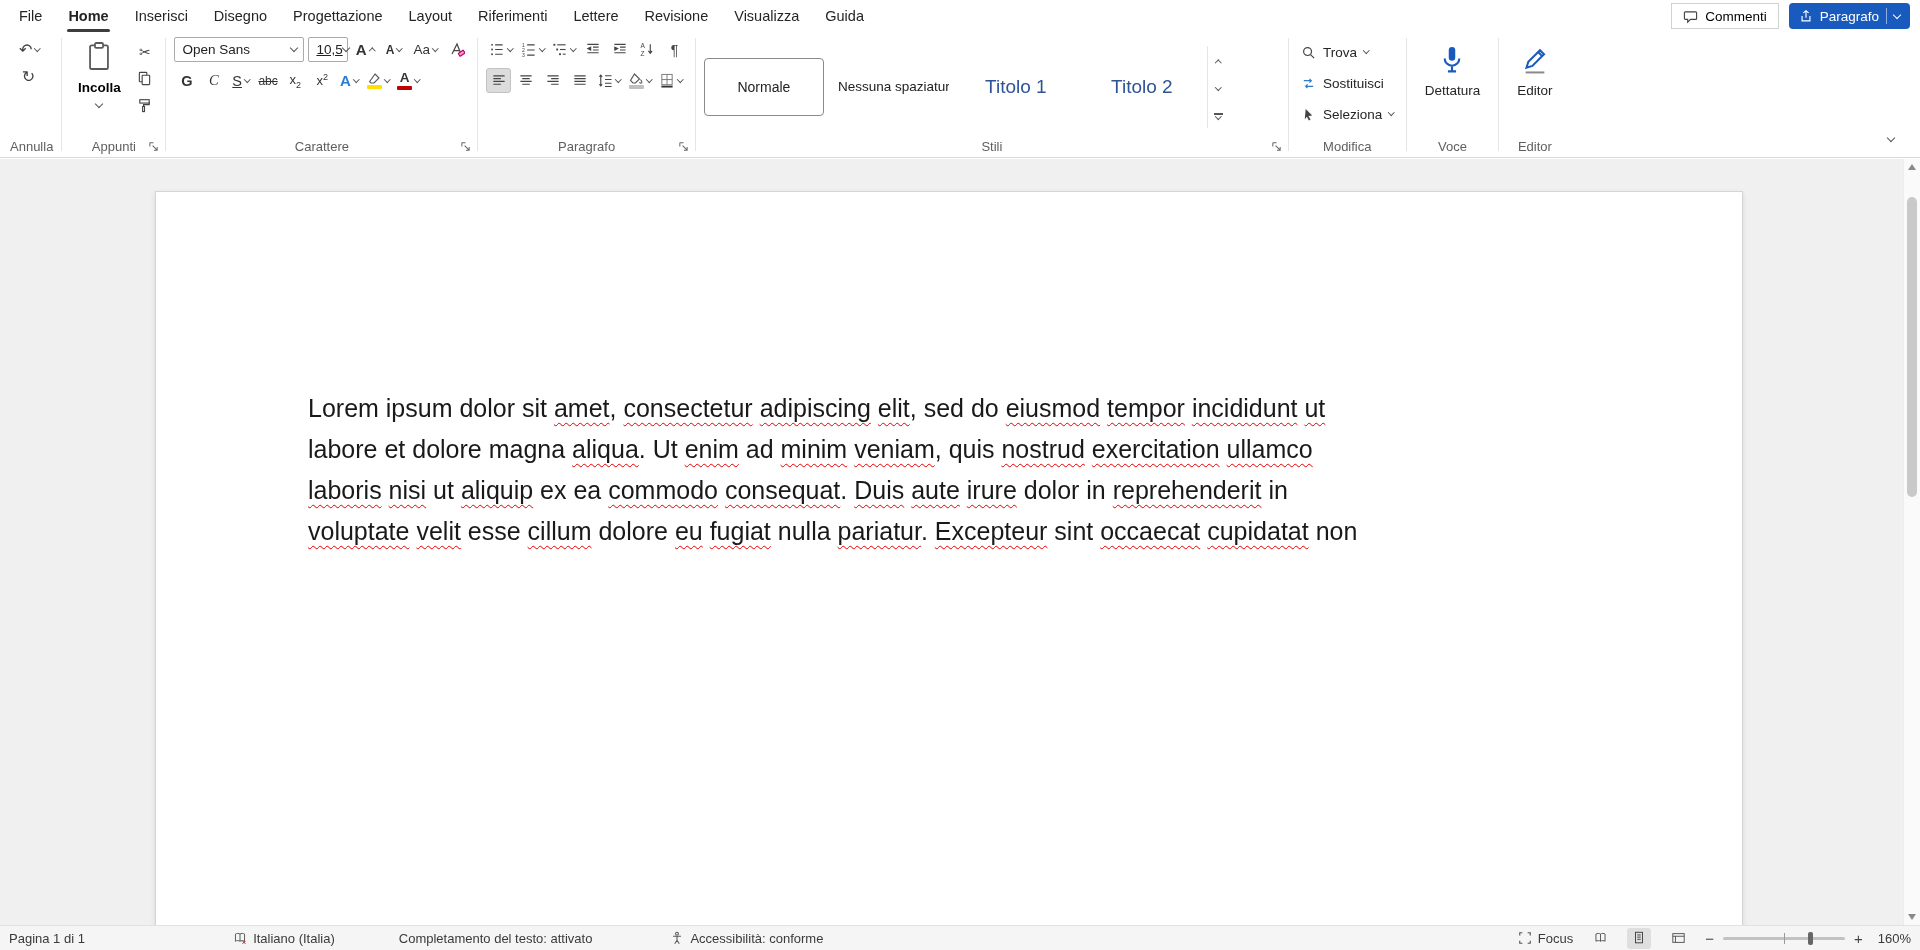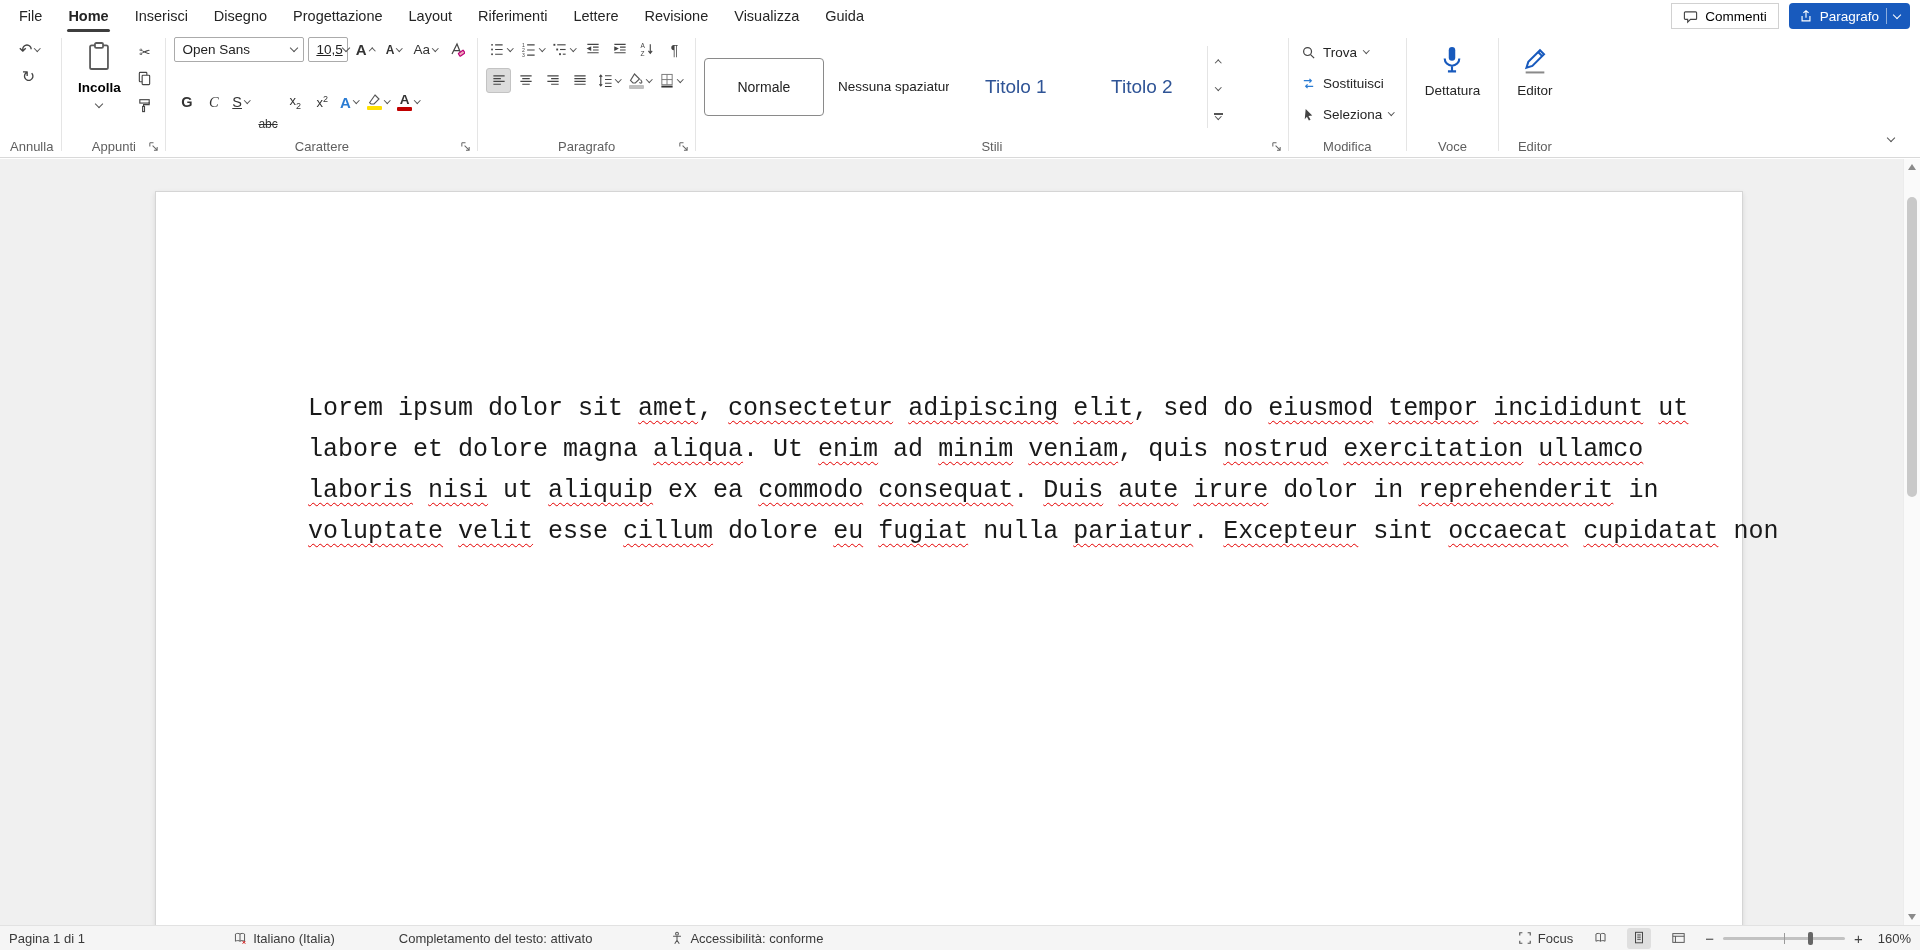--- a/index.html
+++ b/index.html
@@ -66,21 +66,21 @@
 
   
   .er{display:flex;align-items:center;gap:7px;height:26px;padding:0 4px;font-size:13.5px;color:#252525;border-radius:3px;}
 
   .collapse{position:absolute;right:18px;bottom:9px;width:22px;height:18px;display:flex;align-items:center;justify-content:center;}
 
   
   .canvas{position:absolute;top:159px;left:0;right:17px;bottom:25px;background:#f0f0f0;overflow:hidden;}
   .page{position:absolute;left:155px;top:32px;width:1588px;height:1200px;background:#fff;border:1px solid #d5d5d5;box-shadow:0 2px 5px rgba(0,0,0,.10);}
   .para{position:absolute;left:152px;top:196px;width:1295px;font-size:25px;line-height:41px;color:#191919;}
-  .doc-line{white-space:pre;font-family:Liberation Mono, monospace;}
+  .doc-line{white-space:pre;}
   .miss{text-decoration:underline wavy var(--squiggle);text-decoration-thickness:1px;text-underline-offset:5px;}
   .caret{display:inline-block;width:2px;height:28px;background:#111;vertical-align:-5px;margin-left:2px;animation:blink 1.1s steps(1) infinite;}
   @keyframes blink{50%{opacity:0;}}
 
   
   .vscroll{position:absolute;top:159px;right:0;bottom:25px;width:17px;background:#fafafa;border-left:1px solid #ececec;}
   .varrow{height:16px;display:flex;align-items:center;justify-content:center;}
   .tri-up{width:0;height:0;border-left:4.5px solid transparent;border-right:4.5px solid transparent;border-bottom:6px solid #8a8a8a;}
   .tri-dn{width:0;height:0;border-left:4.5px solid transparent;border-right:4.5px solid transparent;border-top:6px solid #8a8a8a;}
   .varrow.bottom{position:absolute;bottom:0;left:0;right:0;}
@@ -230,21 +230,21 @@
         <button class="sb" style="border:none;background:none;">
             <span class="bG">G</span>
           </button>
         <button class="sb" style="border:none;background:none;">
             <span class="iC">C</span>
           </button>
         <button class="sb" style="border:none;background:none;">
             <span class="uS">S</span>
             <span class="cv tiny"></span>
           </button>
-        <button class="sb" style="border:none;background:none;margin-top:43px;">
+        <button class="sb" style="border:none;background:none;">
             <span class="stk">abc</span>
           </button>
         <button class="sb subsup" style="border:none;background:none;">
             <span><span>x</span><sub>2</sub></span>
           </button>
         <button class="sb subsup" style="border:none;background:none;">
             <span><span>x</span><sup>2</sup></span>
           </button>
         <button class="sb" style="border:none;background:none;">
             <span class="fxA">A</span>

